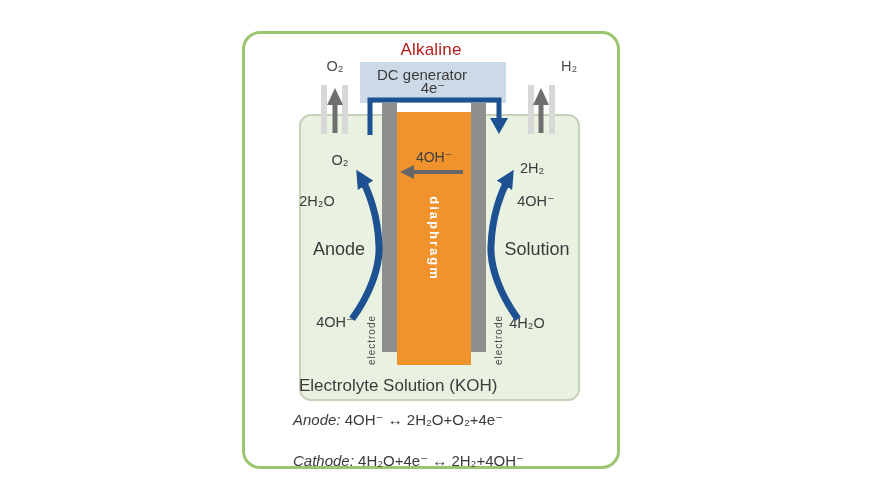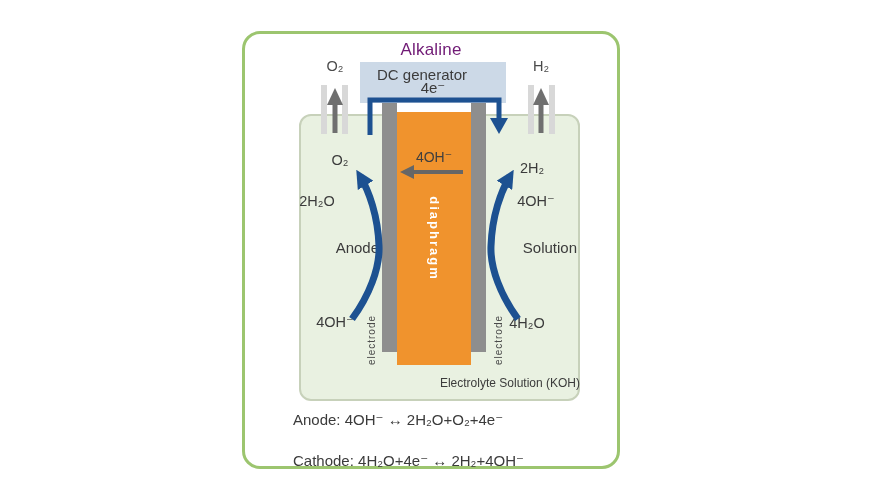--- a/index.html
+++ b/index.html
@@ -18,21 +18,21 @@
   *{margin:0;padding:0;box-sizing:border-box;}
   html,body{width:875px;height:500px;background:#ffffff;overflow:hidden;
     font-family:"Liberation Sans","DejaVu Sans",sans-serif;color:var(--text-dark);}
   .stage{position:relative;width:875px;height:500px;}
   .abs{position:absolute;}
 
   .card{left:242px;top:31px;width:378px;height:438px;background:#ffffff;
     border:3px solid var(--card-border);border-radius:18px;z-index:0;}
 
   .title{left:242px;top:40px;width:378px;text-align:center;font-size:17px;
-    color:#701a75;z-index:4;letter-spacing:.2px;}
+    color:#b91c1c;z-index:4;letter-spacing:.2px;}
 
   .generator-box{left:360px;top:62px;width:146px;height:41px;
     background:var(--generator-bg);z-index:2;}
   .generator-label{left:366px;top:66px;font-size:15px;color:#3c3c3c;z-index:4;padding-left:11px;}
   .electrons{left:360px;top:79px;width:146px;text-align:center;font-size:15px;z-index:4;}
 
   .container-box{left:299px;top:114px;width:281px;height:287px;
     background:var(--container-bg);border:2px solid var(--container-border);
     border-radius:12px;z-index:1;}
 
@@ -47,27 +47,27 @@
     align-items:center;justify-content:center;}
   .diaphragm-text{transform:rotate(90deg);white-space:nowrap;color:var(--text-white);
     font-weight:bold;font-size:13px;letter-spacing:2px;}
   .oh-label{left:397px;top:149px;width:74px;text-align:center;font-size:14px;
     color:#3f3f3f;z-index:4;}
 
   .vlabel{width:70px;height:12px;transform:rotate(-90deg);text-align:center;
     font-size:10px;letter-spacing:1px;color:#4a4a4a;z-index:4;white-space:nowrap;}
 
   .side-label{text-align:center;font-size:14.5px;z-index:4;white-space:nowrap;}
-  .big{font-size:15px;text-align:right;}
+  .big{font-size:18px;}
 
-  .solution-label{left:299px;top:376px;width:281px;text-align:right;
-    font-size:12px;z-index:4;}
+  .solution-label{left:299px;top:376px;width:281px;text-align:left;
+    font-size:17px;z-index:4;}
 
   .equation{left:293px;width:320px;font-size:15px;z-index:4;white-space:nowrap;}
-  .equation .eq-label{}
+  .equation .eq-label{font-style:italic;}
 
   svg.overlay{left:0;top:0;z-index:10;pointer-events:none;}
   .stroke-blue{stroke:var(--wire-blue);}
   .fill-blue{fill:var(--wire-blue);}
   .stroke-gray{stroke:#6f6f6f;}
   .fill-gray{fill:#6f6f6f;}
   .stroke-dgray{stroke:var(--arrow-gray);}
   .fill-dgray{fill:var(--arrow-gray);}
 </style>
 </head>
@@ -78,21 +78,21 @@
   <div class="abs card"></div>
 
   <div class="abs title">Alkaline</div>
 
   <div class="abs tube-wall" style="left:321px"></div>
   <div class="abs tube-wall" style="left:342px"></div>
   <div class="abs tube-wall" style="left:528px"></div>
   <div class="abs tube-wall" style="left:549px"></div>
 
   <div class="abs outlet-label" style="left:310px">O₂</div>
-  <div class="abs outlet-label" style="left:516px">H₂</div>
+  <div class="abs outlet-label" style="left:544px">H₂</div>
 
   <div class="abs generator-box"></div>
   <div class="abs generator-label">DC generator</div>
   <div class="abs electrons">4e⁻</div>
 
   <div class="abs container-box"></div>
 
   <div class="abs electrode-bar" style="left:382px"></div>
   <div class="abs electrode-bar" style="left:471px"></div>
   <div class="abs diaphragm-bar">

